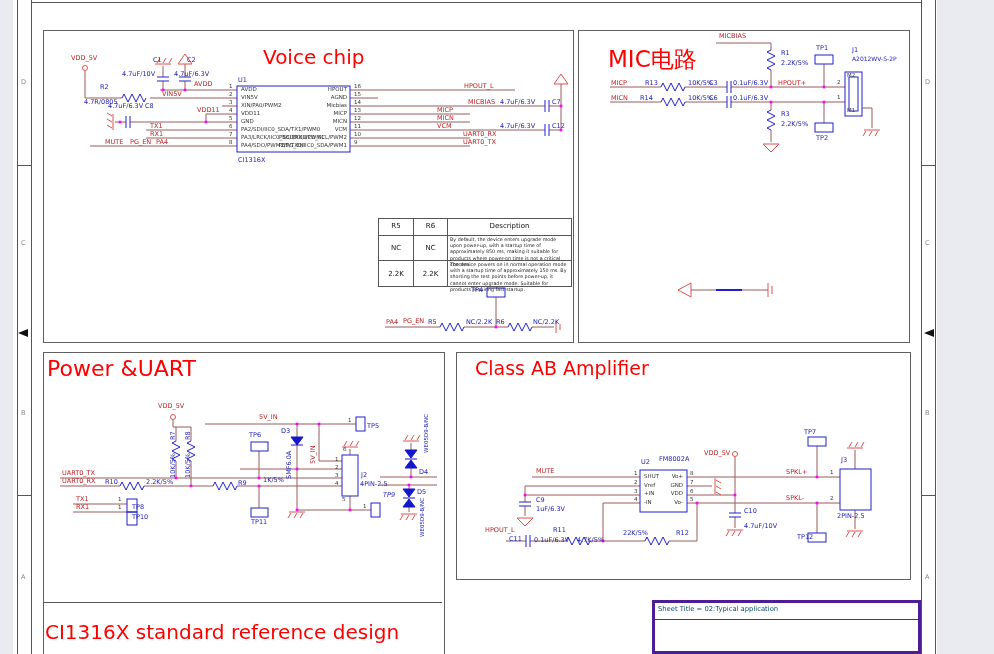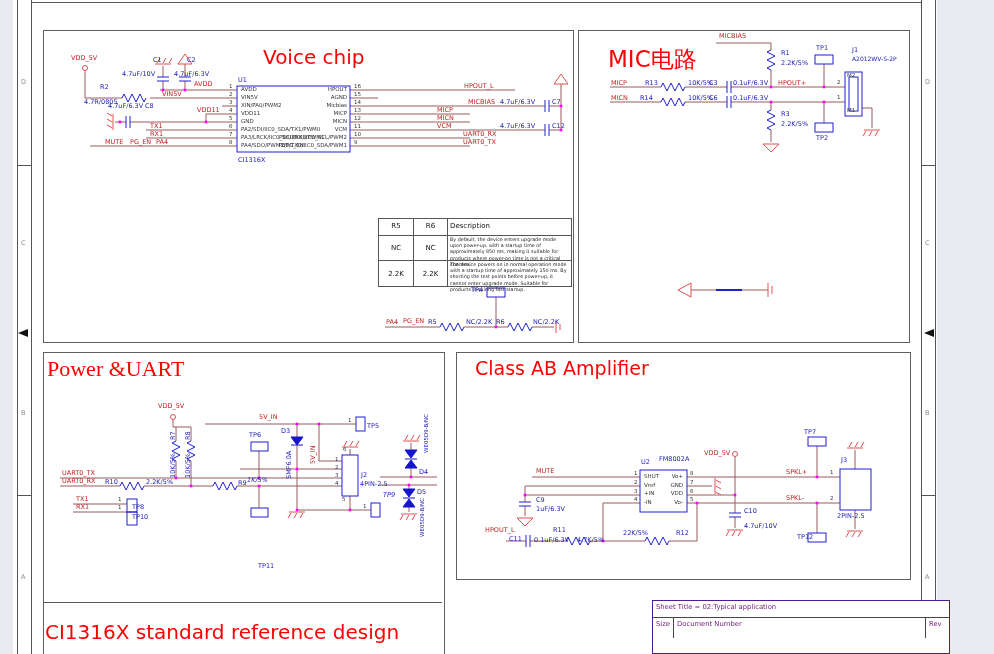--- a/index.html
+++ b/index.html
@@ -9,21 +9,21 @@
   #margin-l{left:0;width:13px;}
   #margin-r{left:937px;width:57px;}
   .secbox{position:absolute;border:1px solid #5f5f5f;background:transparent;}
   #box-voice{left:43px;top:30px;width:529px;height:311px;}
   #box-mic{left:578px;top:30px;width:330px;height:311px;}
   #box-power{left:43px;top:352px;width:400px;height:302px;}
   #box-amp{left:456px;top:352px;width:453px;height:226px;}
   .sec-title{position:absolute;color:#ff0000;white-space:nowrap;line-height:1;}
   #t-voice{left:263px;top:47px;font-size:20px;}
   #t-mic{left:608px;top:48px;font-size:23px;}
-  #t-power{left:47px;top:358px;font-size:22px;font-family:Liberation Serif, serif;}
+  #t-power{left:47px;top:358px;font-size:22px;}
   #t-amp{left:475px;top:359px;font-size:19px;}
   #t-footer{left:45px;top:622px;font-size:20px;}
   svg#gfx{position:absolute;left:0;top:0;}
   #labels span.lbl{position:absolute;font-size:6.5px;line-height:1;white-space:nowrap;}
   .lbl.red{color:#c02020;}
   .lbl.blue{color:#2020b8;}
   .lbl.dk{color:#333333;}
   .lbl.zone{color:#888888;font-size:6px;}
   .lbl.ra{transform:translateX(-100%);}
   .lbl.rot{transform:rotate(-90deg);transform-origin:0 0;}
@@ -34,22 +34,22 @@
   .trow + .trow{border-top:1px solid #555;}
   .tc{box-sizing:border-box;padding:1px 2px;}
   .tc + .tc{border-left:1px solid #555;}
   .c1,.c2{width:34px;text-align:center;flex:none;}
   .c3{flex:1;}
   .thead{height:16px;}
   .thead .tc{font-size:7px;padding-top:3px;}
   .tval{font-size:7px;display:flex;align-items:center;justify-content:center;}
   .desc{font-size:4.8px;line-height:1.3;color:#222;}
   
-  #tblock{position:absolute;left:652px;top:600px;width:298px;height:54px;
-          border:1px solid #4c1d95;box-sizing:border-box;background:#fff;color:#701a75;}
+  #tblock{position:absolute;left:652px;top:600px;width:269px;height:54px;
+          border:3px solid #4c1d95;box-sizing:border-box;background:#fff;color:#0c4a6e;}
   .tbrow{box-sizing:border-box;font-size:6.8px;padding:2px 3px;white-space:nowrap;overflow:hidden;}
   #tbrow1{height:17px;border-bottom:1px solid #444;}
   #tbrow2{height:17px;border-bottom:1px solid #444;}
   #tbrow3{height:20px;display:flex;padding:0;}
   .tbc{box-sizing:border-box;font-size:6.8px;padding:2px 3px;}
   .tbc + .tbc{border-left:1px solid #444;}
   #tbc-size{width:20px;flex:none;}
   #tbc-doc{flex:1;}
   #tbc-rev{width:24px;flex:none;}
 </style>
@@ -204,41 +204,36 @@
 <div class="sec-title" id="t-voice">Voice chip</div>
 <div class="sec-title" id="t-mic">MIC电路</div>
 <div class="sec-title" id="t-power">Power &amp;UART</div>
 <div class="sec-title" id="t-amp">Class AB Amplifier</div>
 <div class="sec-title" id="t-footer">CI1316X standard reference design</div>
 
 <div id="tbl">
   <div class="trow thead">
     <div class="tc c1">R5</div>
     <div class="tc c2">R6</div>
-    <div class="tc c3" style="">Description</div>
+    <div class="tc c3" style="text-align:center">Description</div>
   </div>
   <div class="trow" style="height:24px">
     <div class="tc c1 tval">NC</div>
     <div class="tc c2 tval">NC</div>
     <div class="tc c3 desc">By default, the device enters upgrade mode upon power-up, with a startup time of approximately 850 ms, making it suitable for products where power-on time is not a critical concern.</div>
   </div>
   <div class="trow" style="height:25px">
     <div class="tc c1 tval">2.2K</div>
     <div class="tc c2 tval">2.2K</div>
     <div class="tc c3 desc">The device powers on in normal operation mode with a startup time of approximately 150 ms. By shorting the test points before power-up, it cannot enter upgrade mode. Suitable for products requiring fast startup.</div>
   </div>
 </div>
 
 <div id="tblock">
   <div class="tbrow" id="tbrow1">Sheet Title = 02:Typical application</div>
-  <div id="tbrow3">
-    <div class="tbc" id="tbc-size">Size</div>
-    <div class="tbc" id="tbc-doc">Document Number</div>
-    <div class="tbc" id="tbc-rev">Rev</div>
-  </div>
 </div>
 
 <div id="labels">
     <span class="lbl red" style="left: 71px; top: 55px;">VDD_5V</span>
     <span class="lbl blue" style="left: 142px; top: 57px; padding-left: 11px;">C1</span>
     <span class="lbl blue" style="left: 122px; top: 71px;">4.7uF/10V</span>
     <span class="lbl blue" style="left: 187px; top: 57px;">C2</span>
     <span class="lbl blue" style="left: 174px; top: 71px;">4.7uF/6.3V</span>
     <span class="lbl red" style="left: 194px; top: 81px;">AVDD</span>
     <span class="lbl blue" style="left: 100px; top: 84px;">R2</span>
@@ -331,39 +326,39 @@
     <span class="lbl red" style="left: 158px; top: 403px;">VDD_5V</span>
     <span class="lbl blue rot" style="left: 170px; top: 440px;">R7</span>
     <span class="lbl blue rot" style="left: 185px; top: 440px;">R8</span>
     <span class="lbl blue rot" style="left: 170px; top: 478px;">10K/5%</span>
     <span class="lbl blue rot" style="left: 185px; top: 478px;">10K/5%</span>
     <span class="lbl red" style="left: 62px; top: 470px;">UART0_TX</span>
     <span class="lbl red" style="left: 62px; top: 478px;">UART0_RX</span>
     <span class="lbl blue" style="left: 105px; top: 479px;">R10</span>
     <span class="lbl blue" style="left: 146px; top: 479px;">2.2K/5%</span>
     <span class="lbl blue" style="left: 238px; top: 480px;">R9</span>
-    <span class="lbl blue" style="left: 247px; top: 477px; font-style: italic;">1K/5%</span>
+    <span class="lbl blue" style="left: 263px; top: 477px;">1K/5%</span>
     <span class="lbl red" style="left: 259px; top: 414px;">5V_IN</span>
     <span class="lbl dk" style="left: 348px; top: 418px; font-size: 5.5px;">1</span>
     <span class="lbl blue" style="left: 367px; top: 423px;">TP5</span>
     <span class="lbl blue" style="left: 249px; top: 432px;">TP6</span>
     <span class="lbl blue" style="left: 281px; top: 428px;">D3</span>
     <span class="lbl blue rot" style="left: 286px; top: 479px;">SMF6.0A</span>
     <span class="lbl red rot" style="left: 310px; top: 464px;">5V_IN</span>
     <span class="lbl dk" style="left: 335px; top: 457px; font-size: 5.5px;">1</span>
     <span class="lbl dk" style="left: 335px; top: 465px; font-size: 5.5px;">2</span>
     <span class="lbl dk" style="left: 335px; top: 473px; font-size: 5.5px;">3</span>
     <span class="lbl dk" style="left: 335px; top: 481px; font-size: 5.5px;">4</span>
     <span class="lbl dk" style="left: 343px; top: 447px; font-size: 5.5px;">6</span>
     <span class="lbl dk" style="left: 342px; top: 497px; font-size: 5.5px;">5</span>
     <span class="lbl blue" style="left: 361px; top: 472px;">J2</span>
     <span class="lbl blue" style="left: 360px; top: 481px;">4PIN-2.5</span>
     <span class="lbl dk" style="left: 363px; top: 504px; font-size: 5.5px;">1</span>
     <span class="lbl blue" style="left: 383px; top: 492px; font-style: italic;">TP9</span>
-    <span class="lbl blue" style="left: 258px; top: 519px; margin-top: 44px;">TP11</span>
+    <span class="lbl blue" style="left: 251px; top: 519px;">TP11</span>
     <span class="lbl blue" style="left: 419px; top: 469px;">D4</span>
     <span class="lbl blue rot" style="left: 424px; top: 453px; font-size: 5.5px;">WE05D9-B/NC</span>
     <span class="lbl blue" style="left: 417px; top: 489px;">D5</span>
     <span class="lbl blue rot" style="left: 420px; top: 537px; font-size: 5.5px;">WE05D9-B/NC</span>
     <span class="lbl red" style="left: 76px; top: 496px;">TX1</span>
     <span class="lbl red" style="left: 76px; top: 504px;">RX1</span>
     <span class="lbl dk" style="left: 118px; top: 497px; font-size: 5.5px;">1</span>
     <span class="lbl dk" style="left: 118px; top: 505px; font-size: 5.5px;">1</span>
     <span class="lbl blue" style="left: 132px; top: 504px;">TP8</span>
     <span class="lbl blue" style="left: 132px; top: 514px;">TP10</span>

